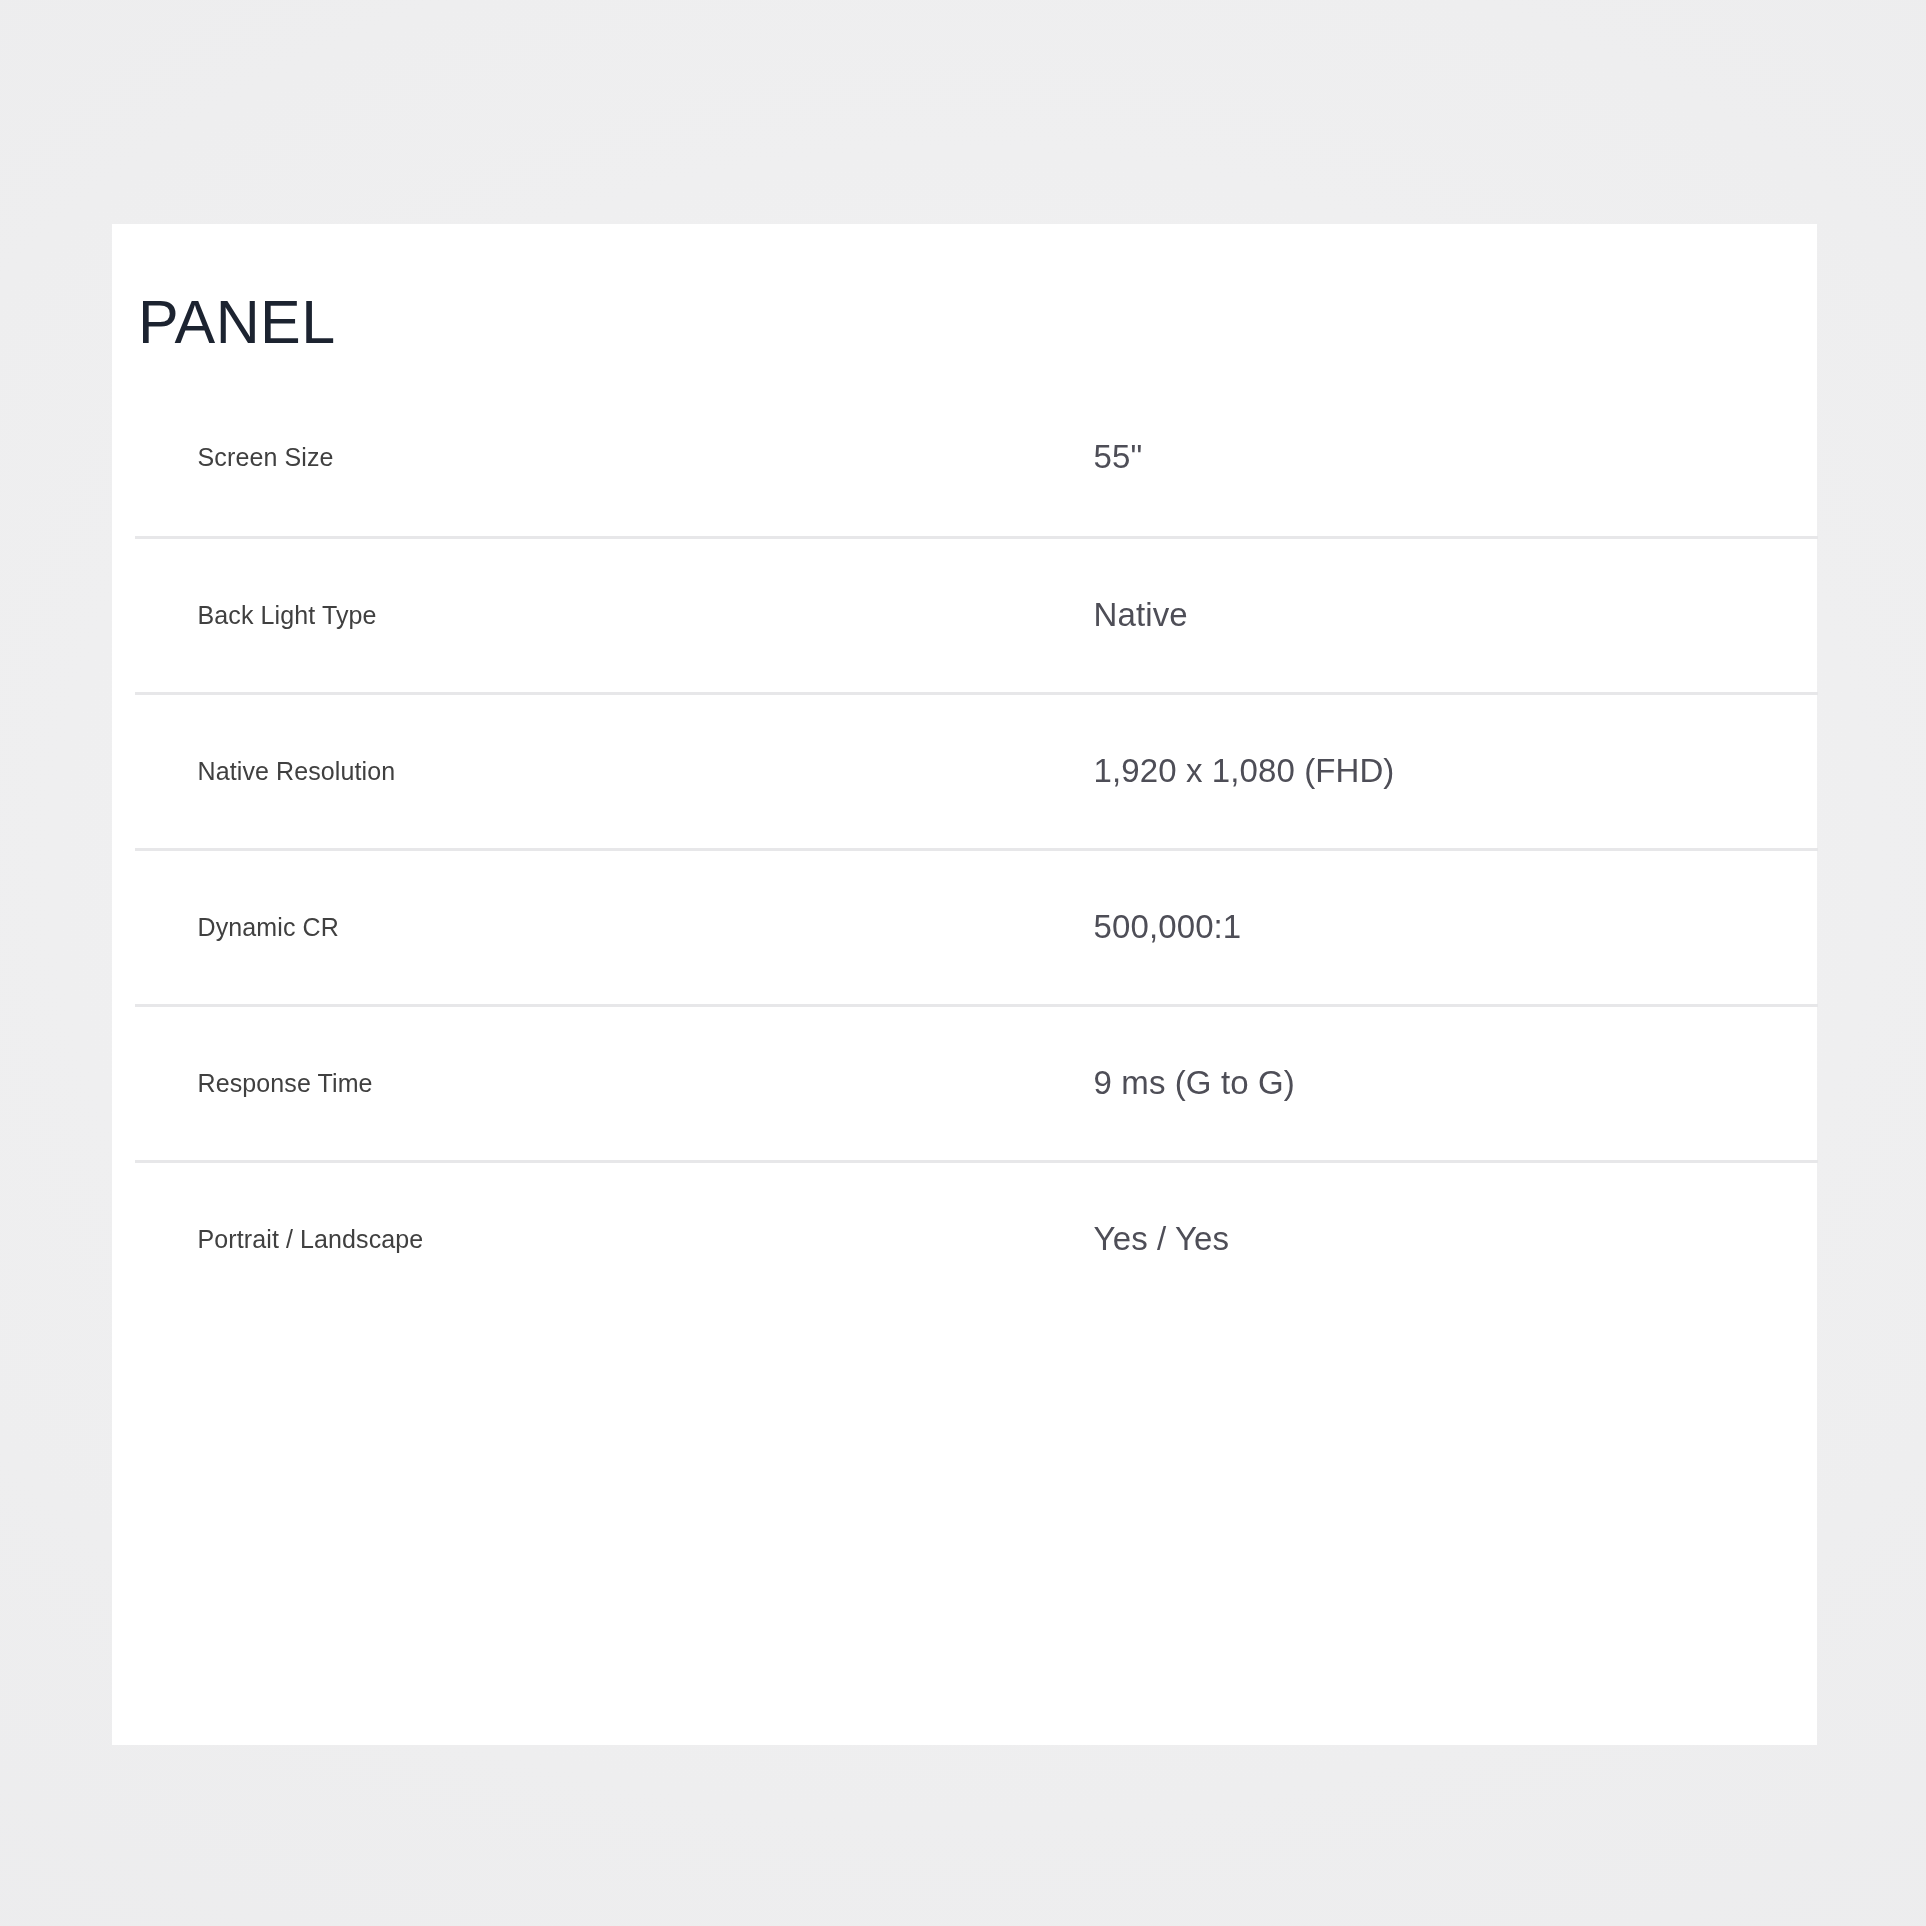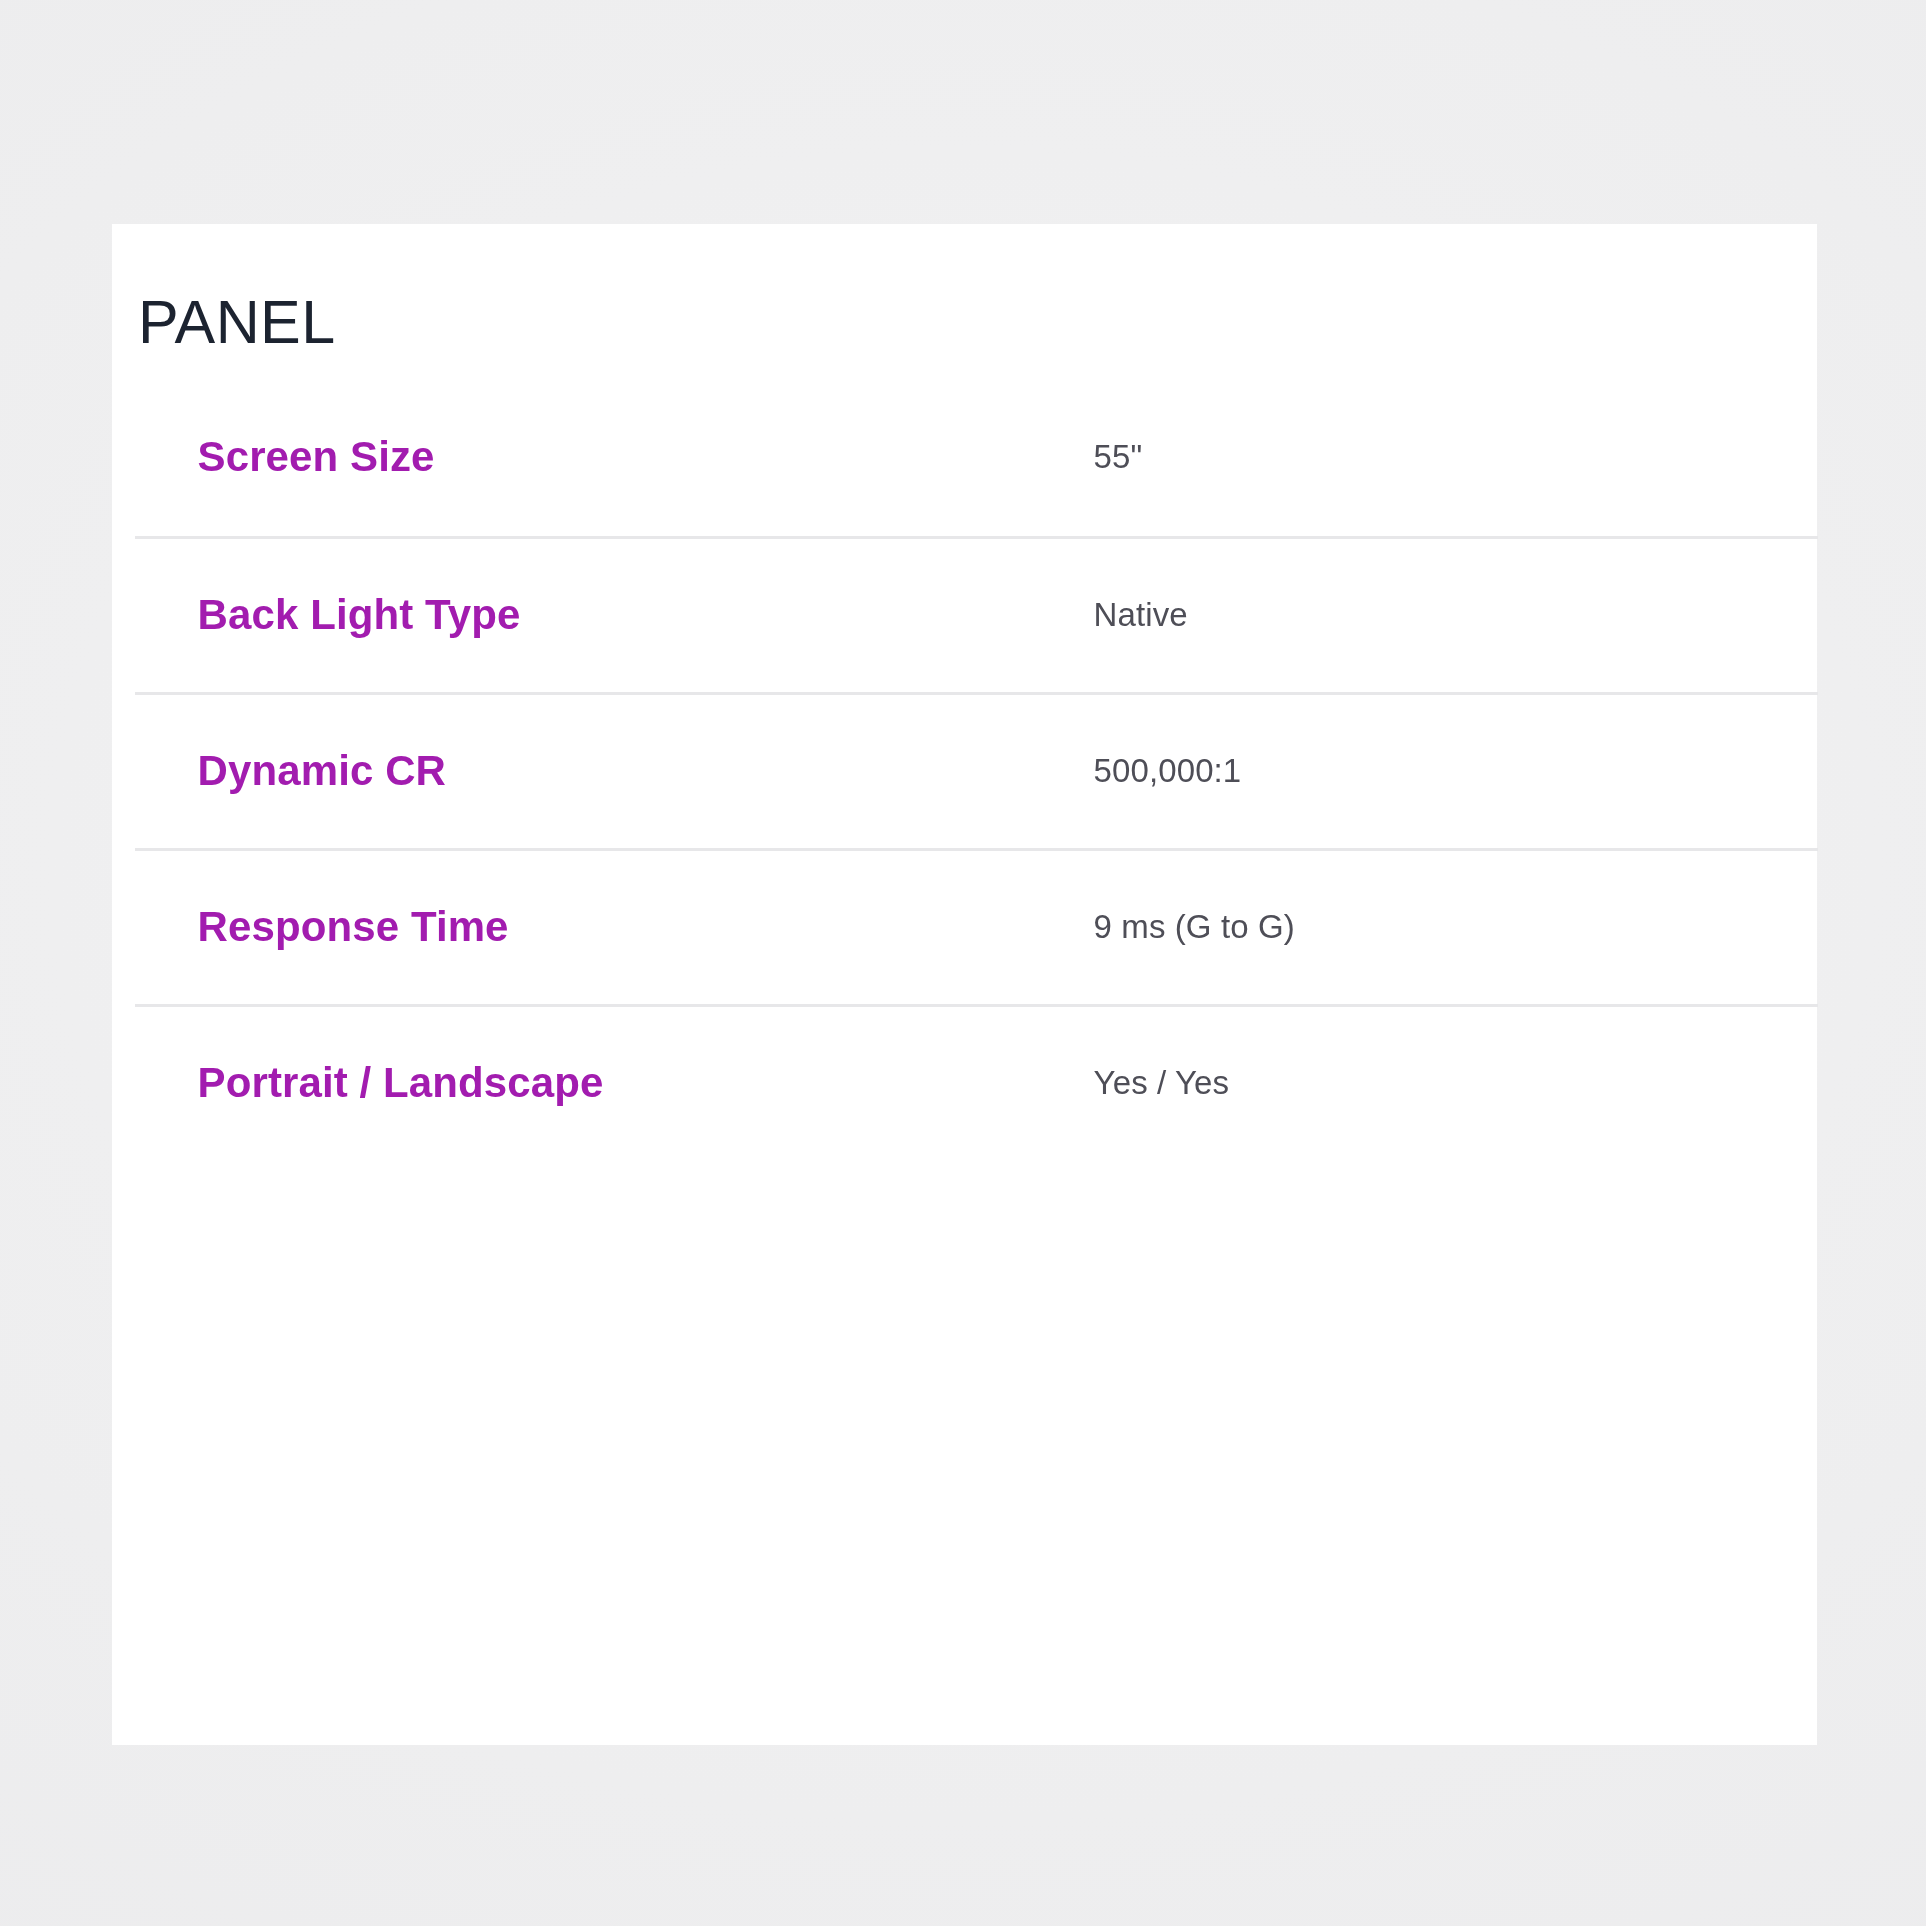--- a/index.html
+++ b/index.html
@@ -58,23 +58,23 @@
     box-sizing: border-box;
   }
   .spec-row + .spec-row {
     border-top: 3.5px solid #e7e7e9;
   }
   .spec-label {
     position: absolute;
     left: 63px;
     top: 50%;
     transform: translateY(-52%);
-    font-size: 42px;
-    font-weight: 700;
-    color: #a21caf;
+    font-size: 25px;
+    font-weight: 400;
+    color: #404040;
     letter-spacing: 0.1px;
     white-space: nowrap;
   }
   .spec-value {
     position: absolute;
     left: 959px;
     top: 50%;
     transform: translateY(-52%);
     font-size: 33px;
     font-weight: 400;
@@ -96,20 +96,24 @@
 
     <div class="spec-row">
           <div class="spec-label">Screen Size</div>
           <div class="spec-value">55"</div>
         </div>
         <div class="spec-row">
           <div class="spec-label">Back Light Type</div>
           <div class="spec-value">Native</div>
         </div>
         <div class="spec-row">
+          <div class="spec-label">Native Resolution</div>
+          <div class="spec-value">1,920 x 1,080 (FHD)</div>
+        </div>
+        <div class="spec-row">
           <div class="spec-label">Dynamic CR</div>
           <div class="spec-value">500,000:1</div>
         </div>
         <div class="spec-row">
           <div class="spec-label">Response Time</div>
           <div class="spec-value">9 ms (G to G)</div>
         </div>
         <div class="spec-row">
           <div class="spec-label">Portrait / Landscape</div>
           <div class="spec-value">Yes / Yes</div>

